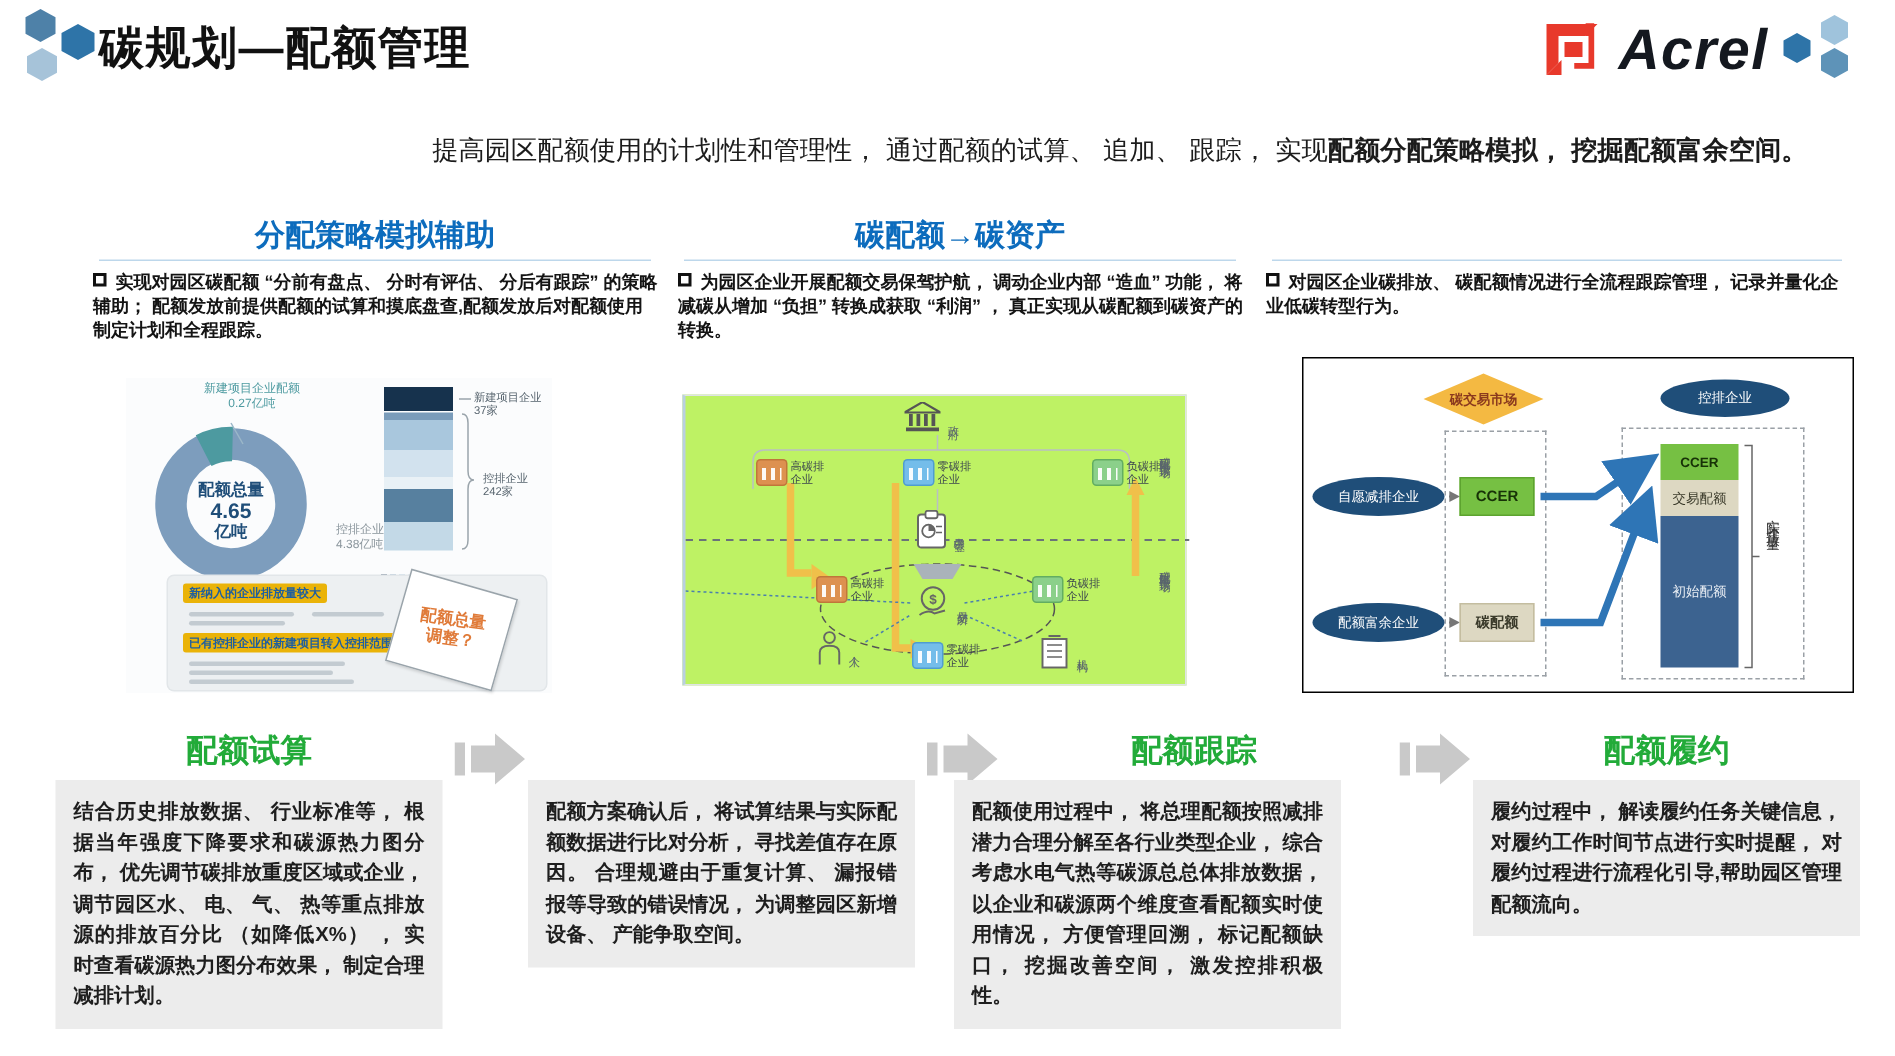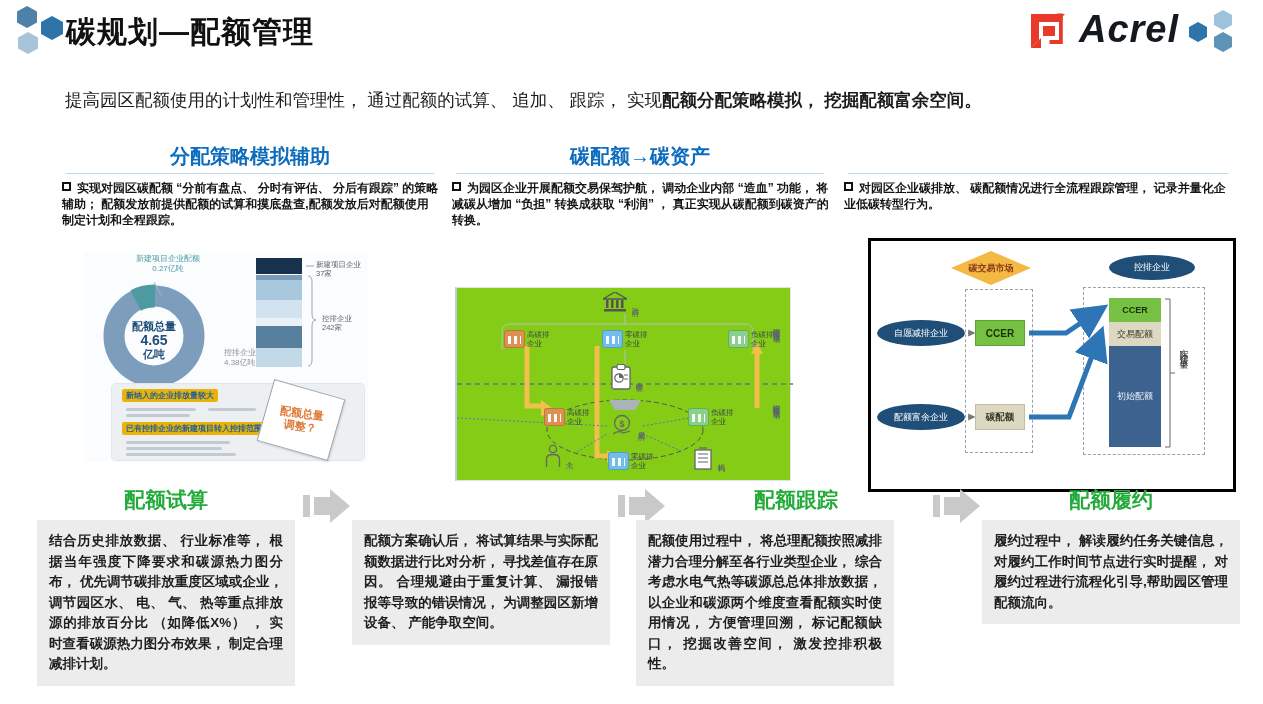--- a/index.html
+++ b/index.html
@@ -2,59 +2,59 @@
 <html><head>
 <meta charset="utf-8">
 <style>
   * { margin:0; padding:0; box-sizing:border-box; }
   body { font-family:"Liberation Sans","DejaVu Sans",sans-serif; background:#fff; }
   .page { position:relative; width:1263px; height:704px; background:#fff; overflow:hidden; }
 
   
   .page-title { position:absolute; left:66px; top:12px; font-size:30px; font-weight:800; color:#111; letter-spacing:1px; }
   .hex-group { position:absolute; left:16px; top:4px; }
-  .logo { position:absolute; right:24px; top:8px; display:flex; align-items:flex-start; gap:8px; }
+  .logo { position:absolute; right:24px; top:8px; display:flex; align-items:flex-end; gap:8px; }
   .logo-word { font-size:38px; font-weight:800; font-style:italic; color:#14181f; letter-spacing:1px; }
 
   
-  .intro { position:absolute; left:65px; top:88px; width:1140px; font-size:17.5px; color:#1c1c1c; font-weight:500; }
+  .intro { position:absolute; left:65px; top:88px; width:1140px; font-size:17.5px; color:#1c1c1c; font-weight:500;text-align:right; }
   .intro b { font-weight:800; }
 
   
   .col-title { position:absolute; top:143px; font-size:20px; font-weight:800; color:#0d6cbd; text-align:center; }
   .col-rule { position:absolute; top:173px; border-top:1px solid #bdd7eb; }
   .bullet { position:absolute; top:181px; font-size:12px; line-height:1.32; color:#141414; font-weight:600; }
   .sq { display:inline-block; width:9px; height:9px; border:2px solid #111; margin-right:6px; vertical-align:1px; }
 
   
   .fig1 { position:absolute; left:84px; top:252px; width:284px; height:210px; background:#fbfcfd; }
   .fig1 .tinytxt { position:absolute; font-size:8px; line-height:1.2; color:#6a8a9e; }
   .f1-panel { position:absolute; left:28px; top:132px; width:252px; height:76px; background:#edf0f2; border-radius:4px; box-shadow:0 0 0 1px #e2e6e9; }
   .f1-note { position:absolute; left:10px; font-size:8px; font-weight:700; color:#1f5f9e; background:#eab308; padding:1px 4px; border-radius:2px; white-space:nowrap; }
   .f1-line { position:absolute; height:3px; background:#c3cbd1; border-radius:2px; }
   .f1-paper { position:absolute; left:152px; top:4px; width:74px; height:64px; background:#fff; border:1px solid #9aa4ab; transform:rotate(16deg); box-shadow:1px 1px 2px rgba(0,0,0,.15); display:flex; align-items:center; justify-content:center; }
   .f1-paper-text { font-size:11px; font-weight:800; color:#e07b39; transform:rotate(-8deg); text-align:center; line-height:1.15; }
   .f1-barlabel { position:absolute; font-size:7.5px; color:#57646e; line-height:1.25; }
   .legend-dot { display:inline-block; width:4px; height:4px; margin-right:2px; }
 
   
-  .fig2 { position:absolute; left:455px; top:263px; width:336px; height:194px; background:#84cc16; border:1px solid #dfe3e6; border-left:2px solid #b9cfe0;margin-top:24px; }
+  .fig2 { position:absolute; left:455px; top:263px; width:336px; height:194px; background:#bef264; border:1px solid #dfe3e6; border-left:2px solid #b9cfe0; }
   .ent { position:absolute; display:flex; align-items:center; gap:3px; }
   .tile { width:19px; height:16px; border-radius:2px; position:relative; flex:0 0 auto; }
   .tile::after { content:""; position:absolute; left:3px; right:3px; top:5px; bottom:3px;
       background:repeating-linear-gradient(90deg, rgba(255,255,255,.95) 0 3px, transparent 3px 6px); }
   .tile.orange { background:#dd9150; box-shadow:0 0 0 1px #c0763a; }
   .tile.blue   { background:#74bdea; box-shadow:0 0 0 1px #4f9cd0; }
   .tile.green  { background:#8bd08a; box-shadow:0 0 0 1px #62ad61; }
   .ent-label { font-size:7.5px; color:#3c464e; line-height:1.2; }
   .vtext { writing-mode:vertical-rl; font-size:7.5px; color:#59646d; letter-spacing:1px; }
   .market-label { position:absolute; left:314px; writing-mode:vertical-rl; font-size:7.5px; color:#59646d; letter-spacing:1px; }
 
   
-  .fig3 { position:absolute; left:868px; top:238px; width:368px; height:254px; background:#fff; border:3px solid #000000; }
+  .fig3 { position:absolute; left:868px; top:238px; width:368px; height:224px; background:#fff; border:1px solid #000000; }
   .dashbox { position:absolute; border:1px dashed #9aa0a6; }
   .ellipse { position:absolute; background:#1f4e79; color:#fff; border-radius:50%; display:flex; align-items:center; justify-content:center; font-size:9px; }
   .f3box { position:absolute; display:flex; align-items:center; justify-content:center; font-weight:700; }
   .bar-seg { position:absolute; left:238px; width:52px; display:flex; align-items:center; justify-content:center; font-size:9px; }
   .bracket-label { position:absolute; writing-mode:vertical-rl; letter-spacing:3px; font-size:9px; color:#333; }
 
   
   .proc-title { position:absolute; top:486px; width:260px; text-align:center; font-size:21px; font-weight:800; color:#22ab39; }
   .proc-box { position:absolute; top:520px; width:258px; background:#ececec; padding:11px 12px; font-size:13.5px; line-height:1.52; color:#1e1e1e; font-weight:600; text-align:justify; }
   .block-arrow { position:absolute; top:487px; }

